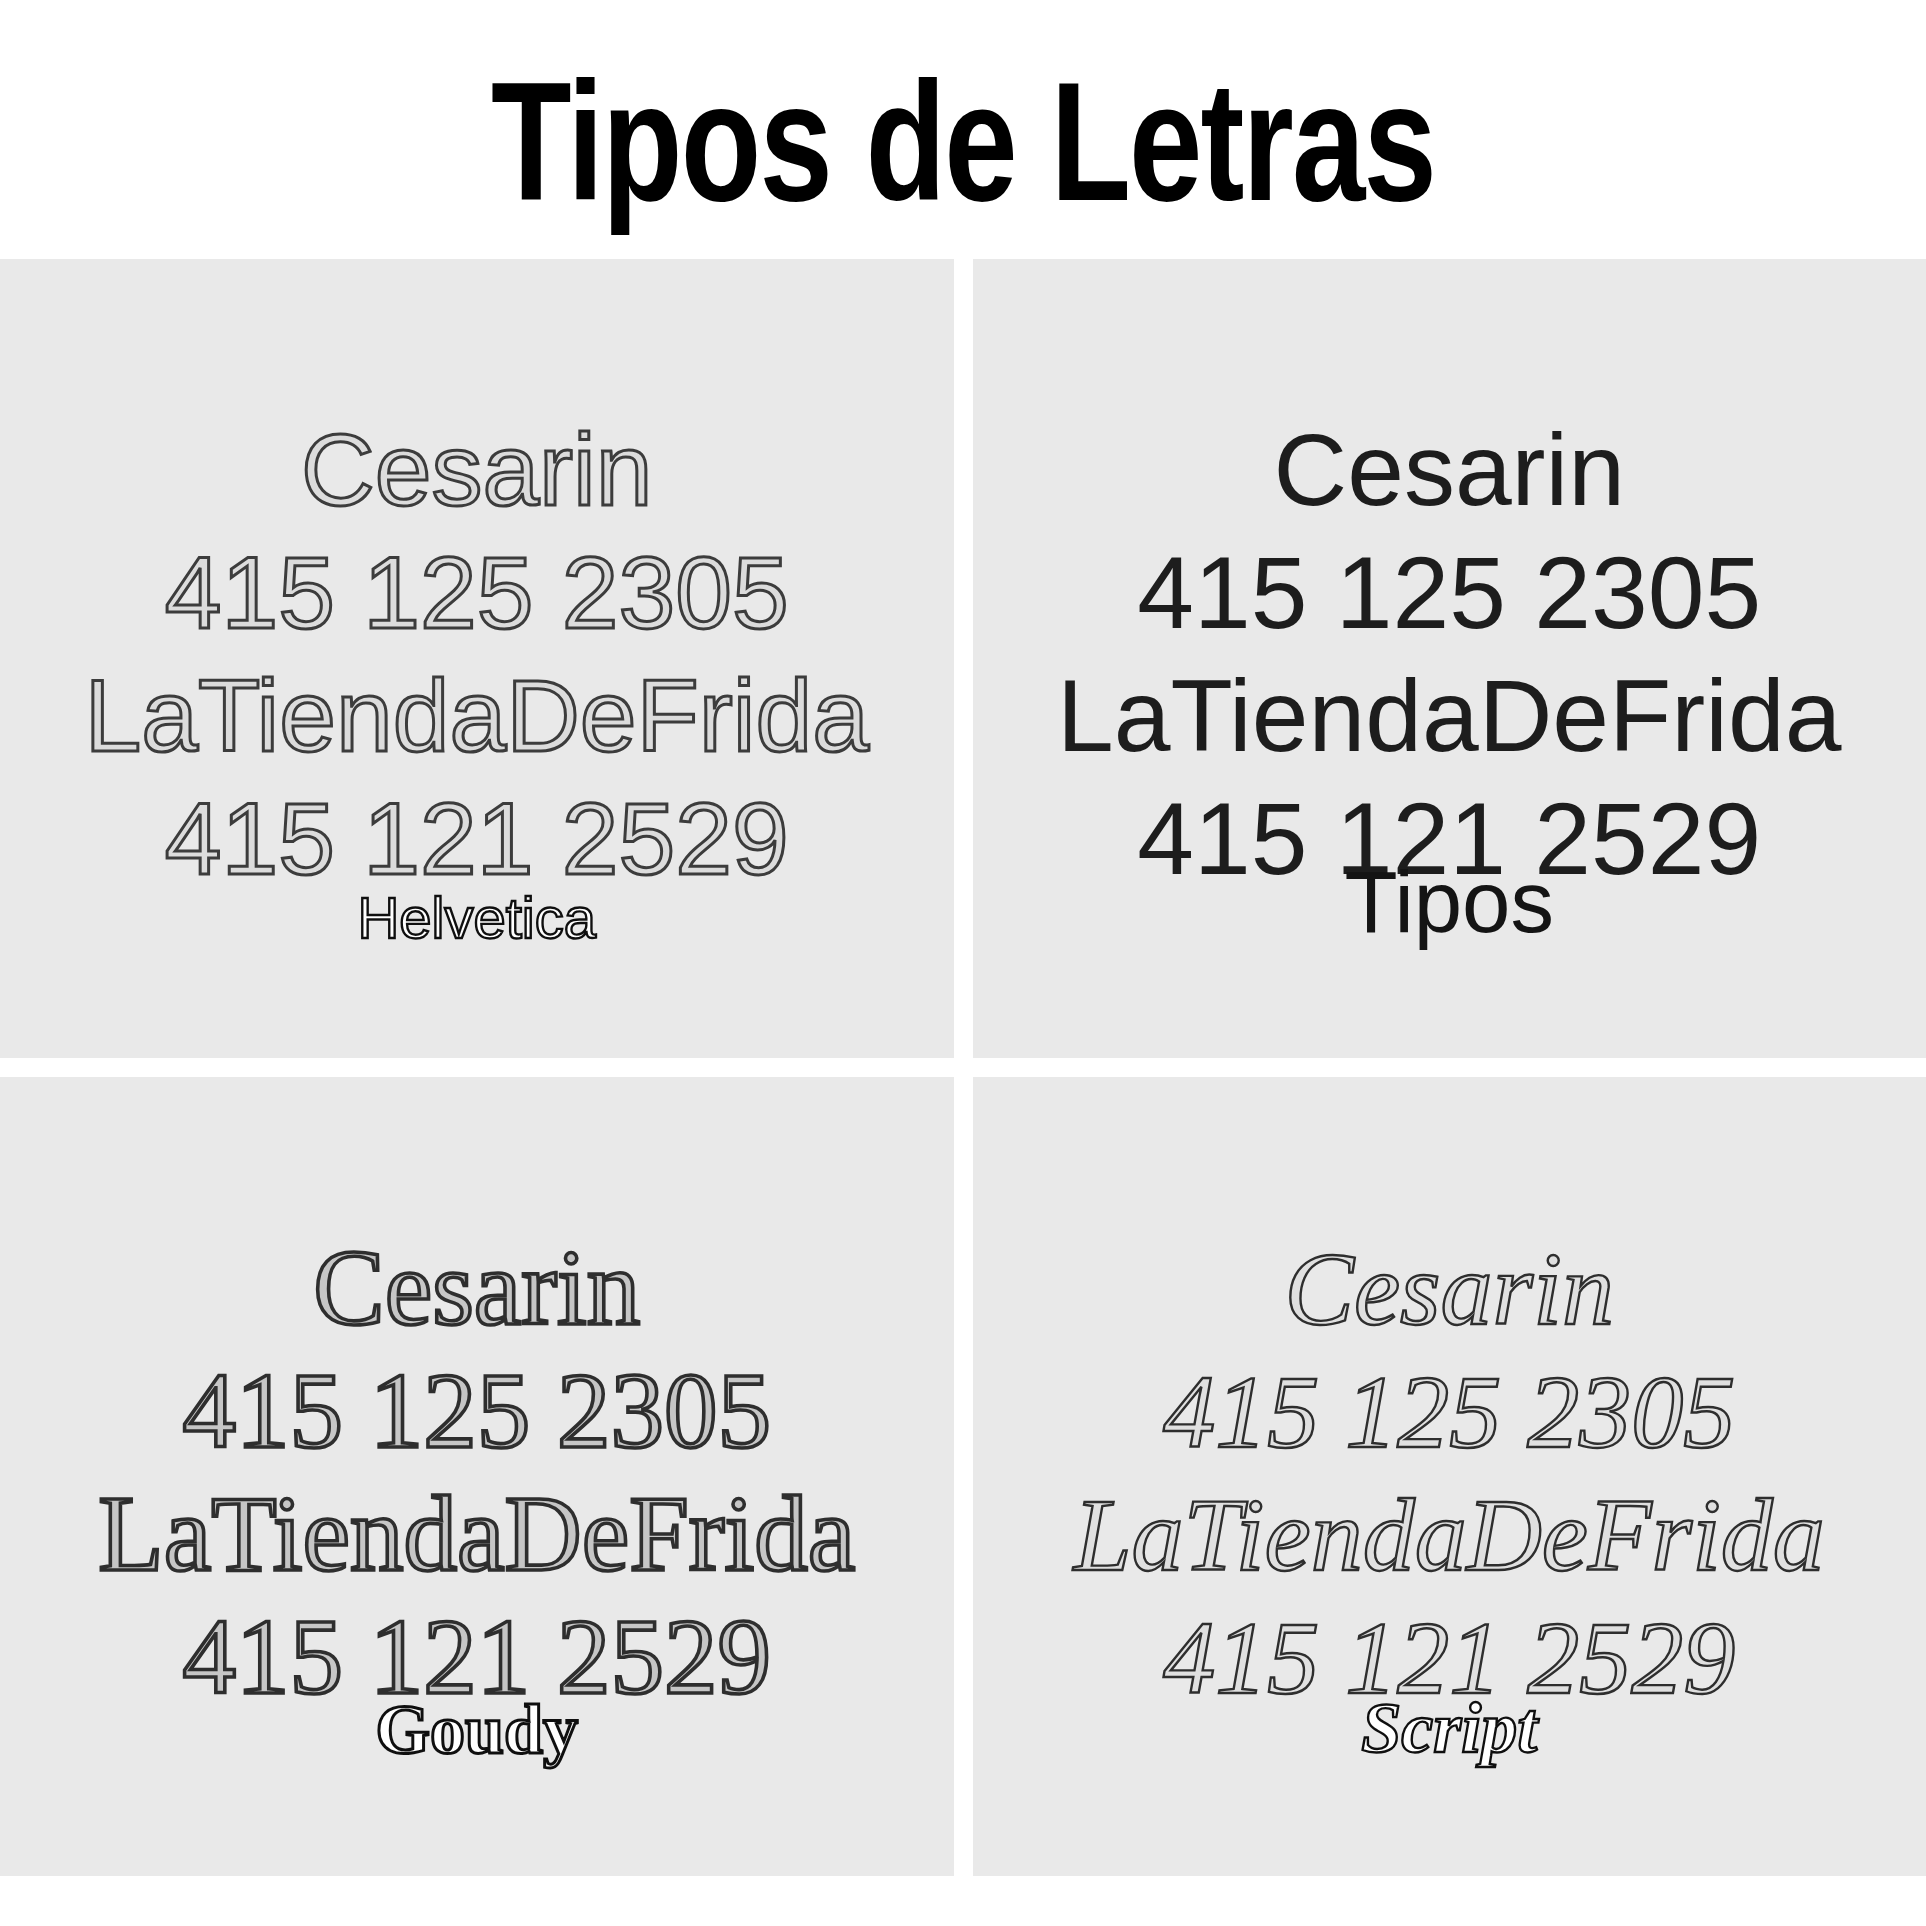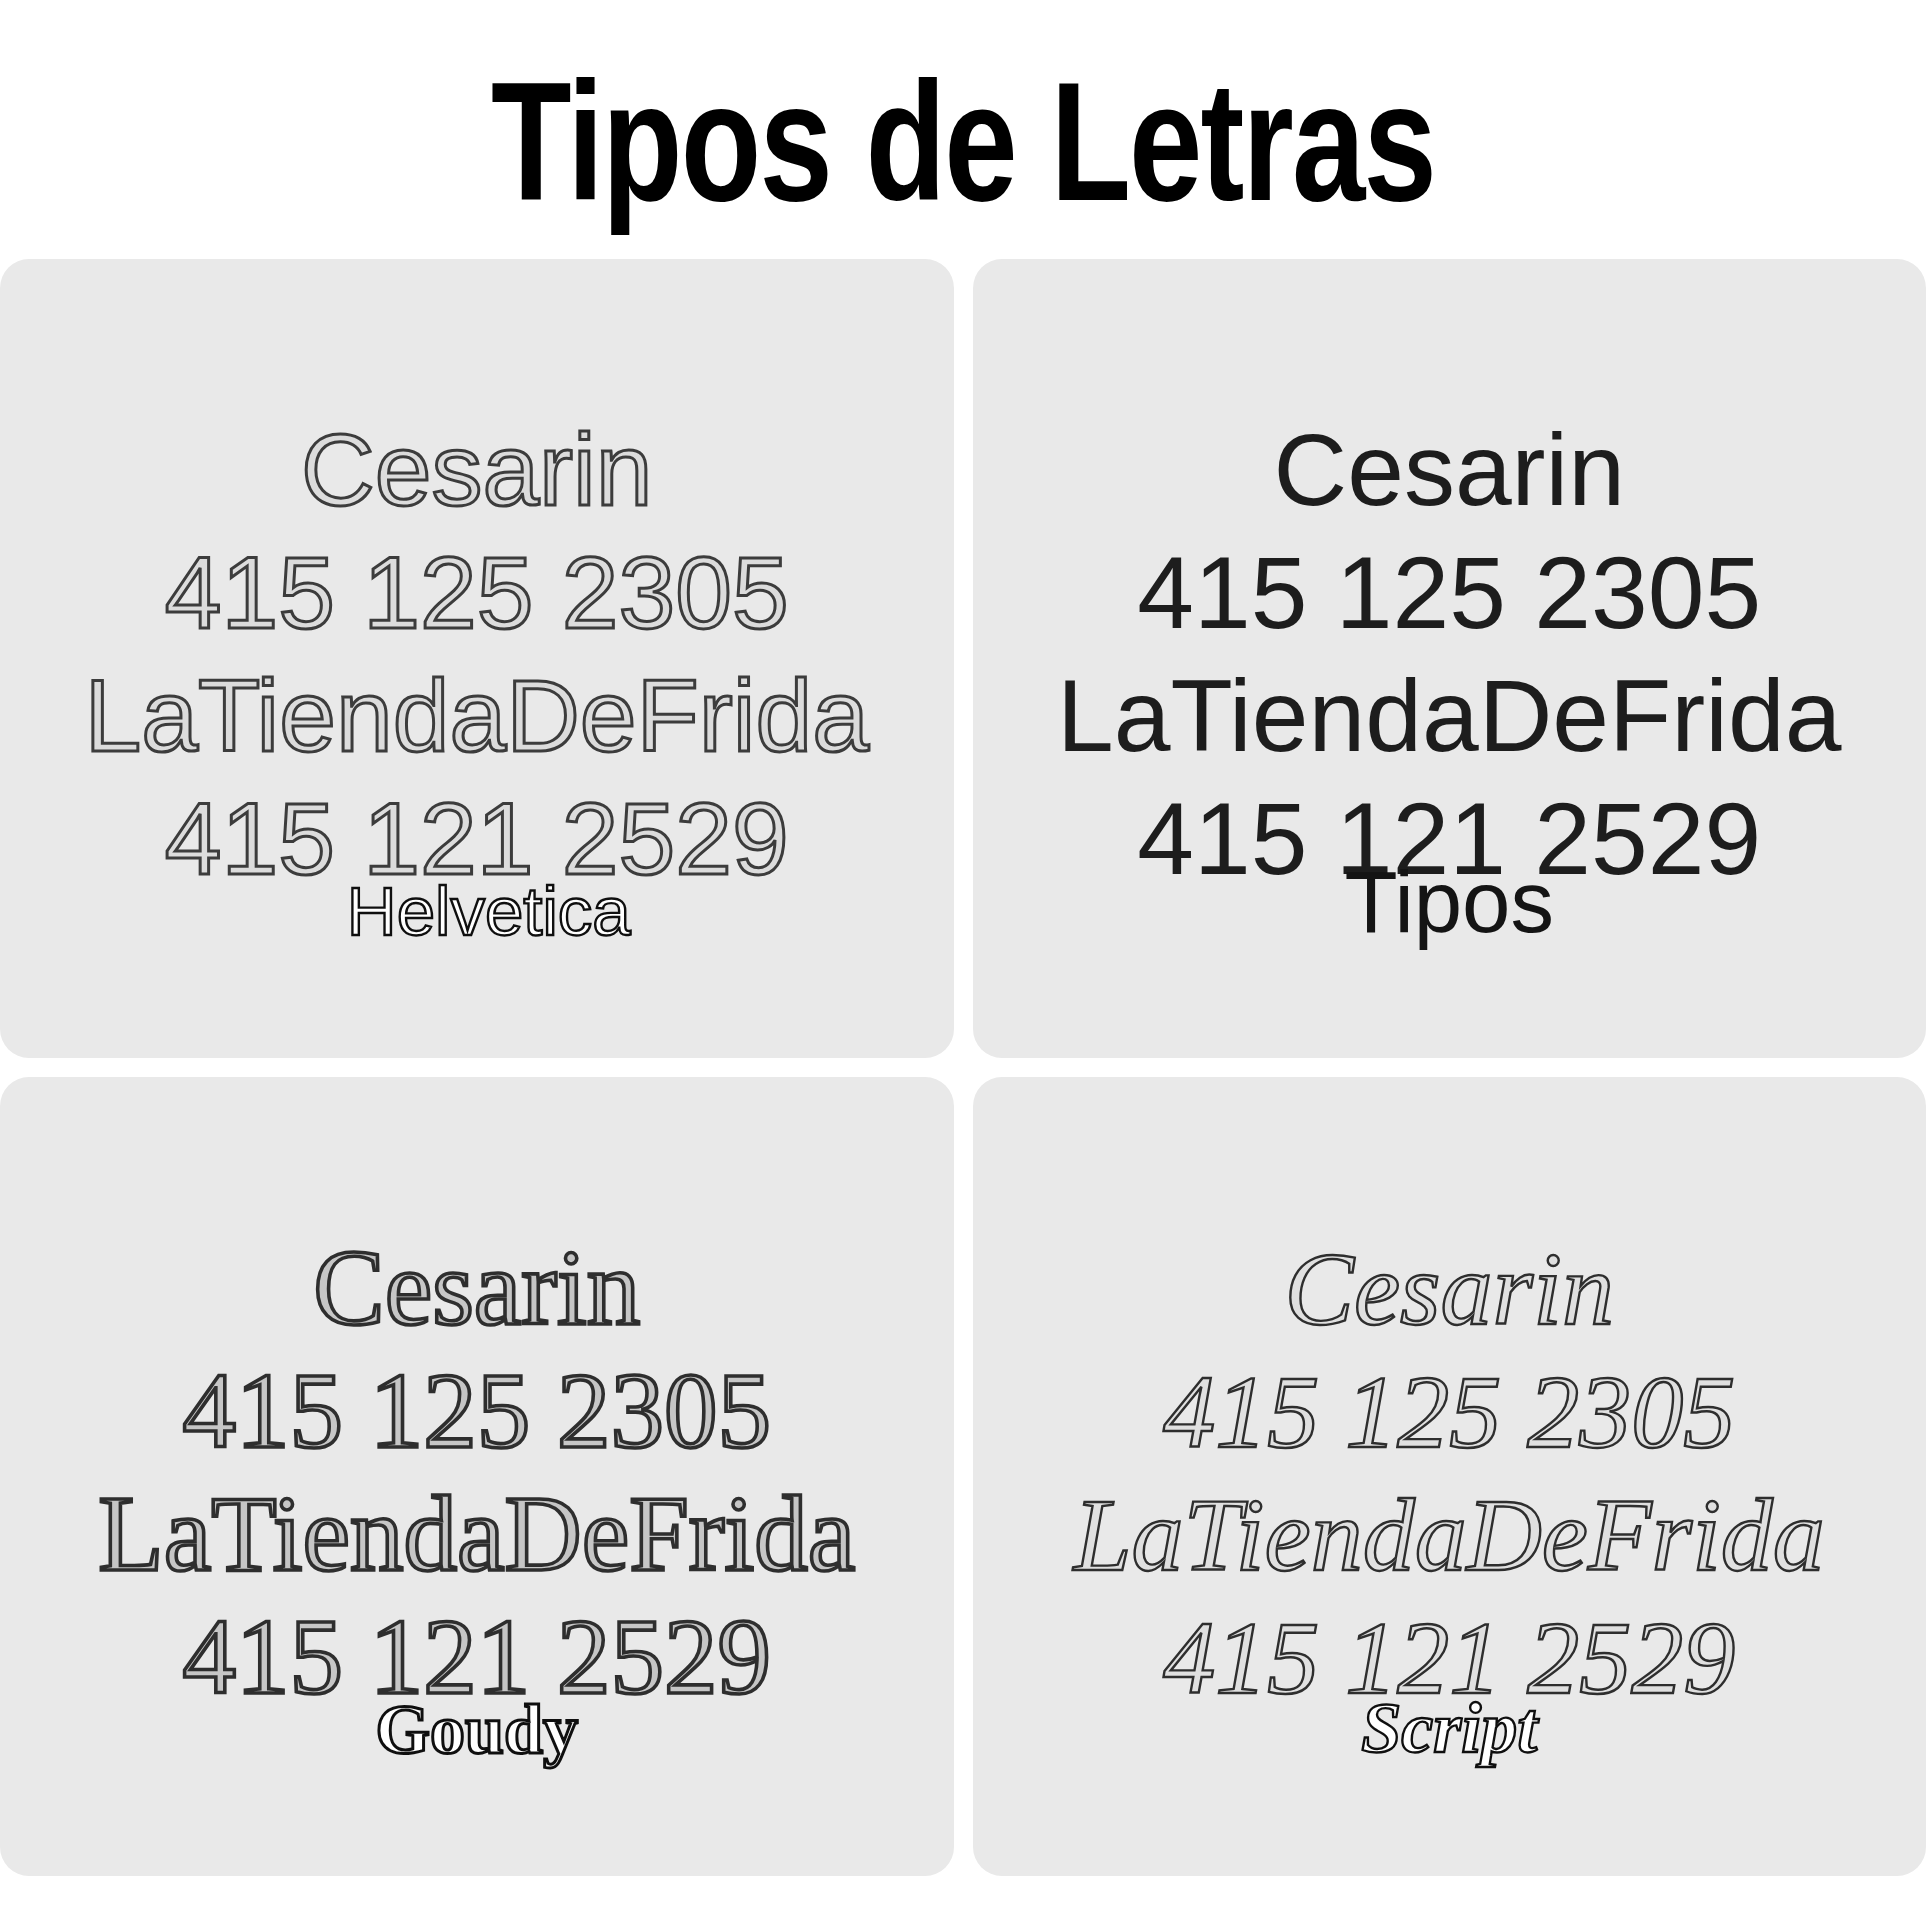--- a/index.html
+++ b/index.html
@@ -39,21 +39,20 @@
     display:grid;
     grid-template-columns:1fr 1fr;
     grid-template-rows:799px 799px;
     gap:19px;
     background:var(--page-bg);
   }
   .panel{
     background:var(--panel-bg);
     position:relative;
     overflow:hidden;
-    border-radius:29px;
   }
   .samples{
     padding-top:150px;
     text-align:center;
     line-height:123px;
   }
   .samples .line{white-space:nowrap;}
   .sans{font-family:"Liberation Sans",sans-serif;}
   .serif{font-family:"Liberation Serif",serif;}
   .script{font-family:"Liberation Serif",serif;font-style:italic;}
@@ -75,23 +74,22 @@
   }
   .label{
     position:absolute;
     bottom:108px;left:0;width:100%;
     text-align:center;
     line-height:1.1;
     white-space:nowrap;
   }
   .label-helvetica{
     font-family:"Liberation Sans",sans-serif;
-    font-size:69px;
+    font-size:58px;
     color:var(--outline-label-fill);
-    margin-left:12px;
     -webkit-text-stroke:2.4px var(--outline-label-stroke);
   }
   .label-arial{
     font-family:"Liberation Sans",sans-serif;
     font-size:87px;
     color:#141414;
   }
   .label-goudy{
     font-family:"Liberation Serif",serif;
     font-weight:700;

